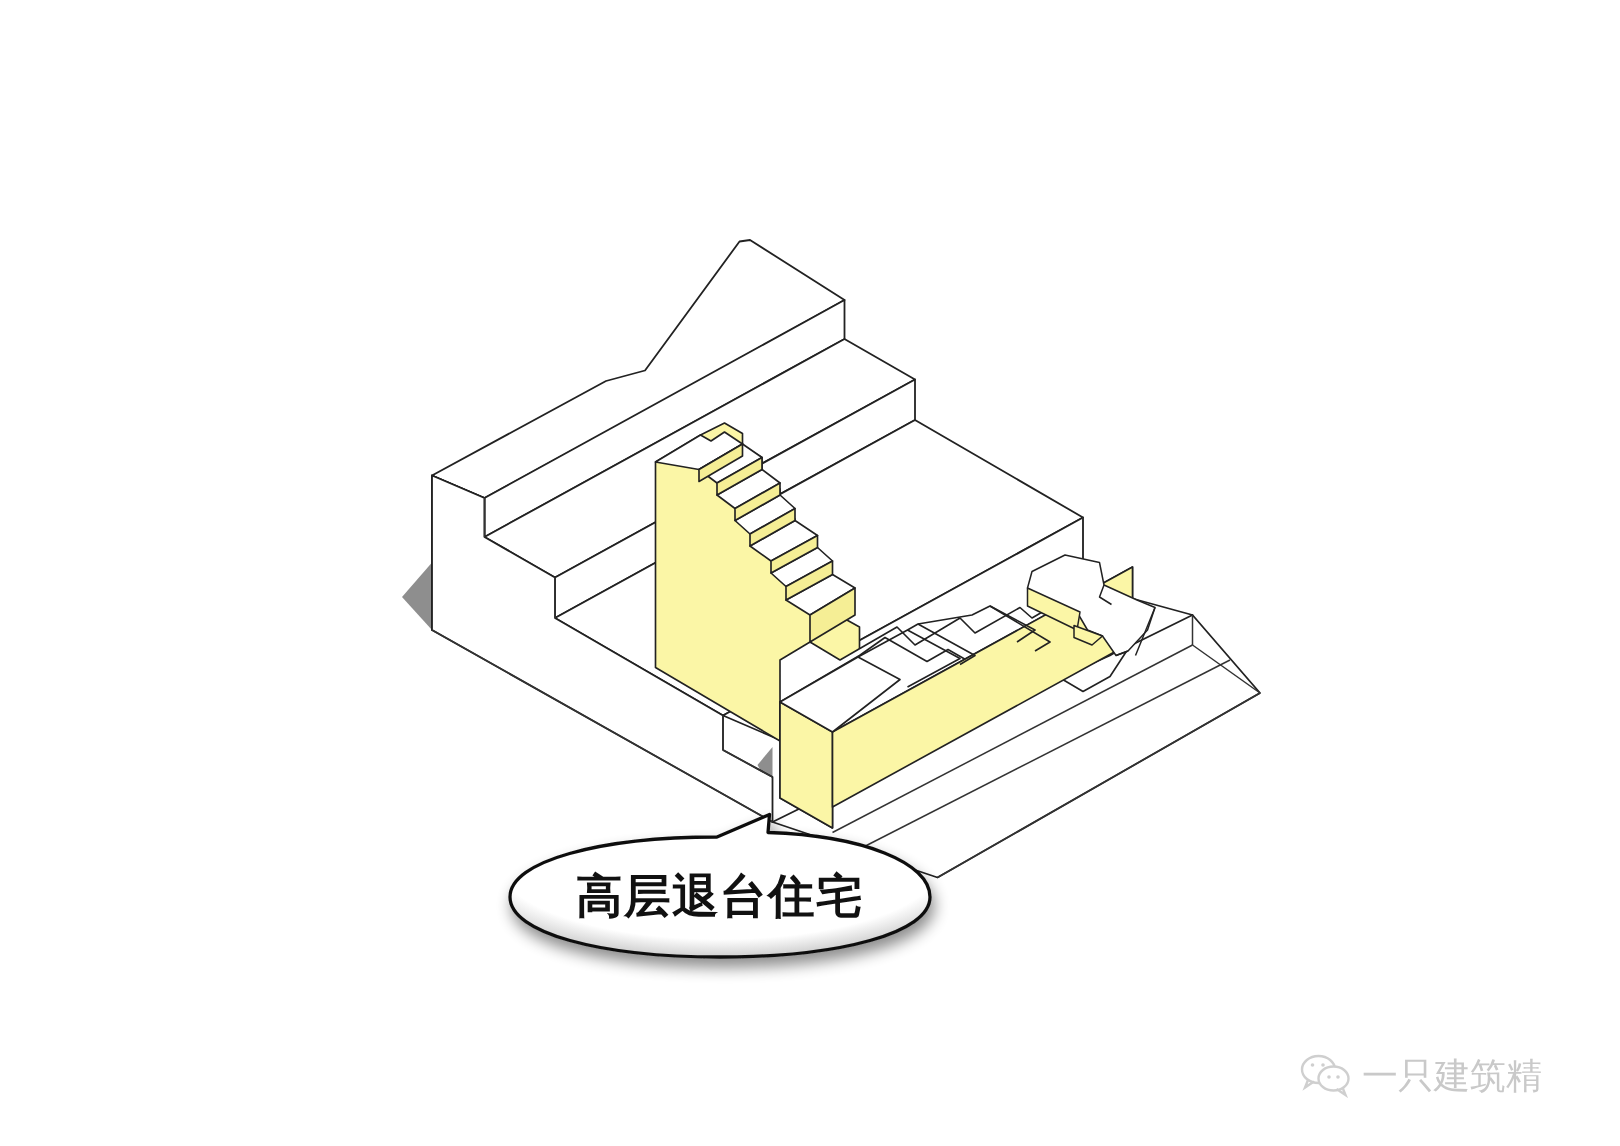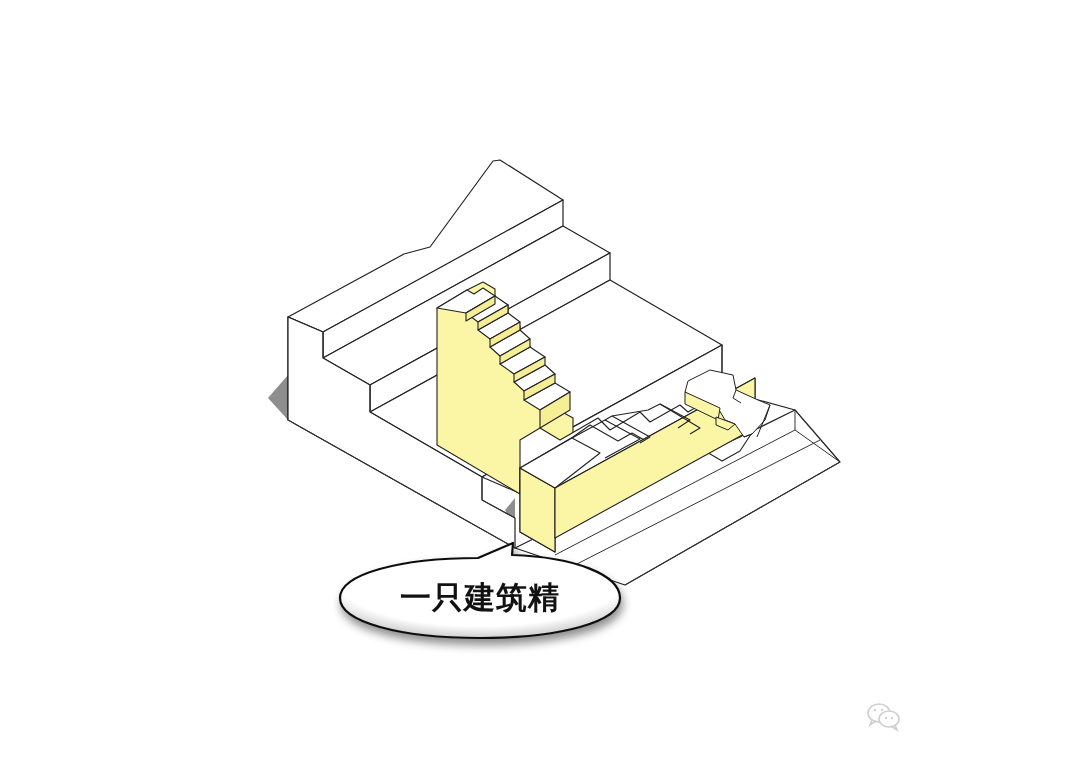--- a/index.html
+++ b/index.html
@@ -130,26 +130,27 @@
   <g filter="url(#bubbleShadow)">
     <path d="M 340 598
              C 340 574, 400 558, 478 558
              L 513 543 L 512 555
              C 575 557, 620 575, 620 598
              C 620 622, 560 638, 480 638
              C 400 638, 340 622, 340 598 Z" fill="url(#bubbleShade)" stroke="#111" stroke-width="2.2" stroke-linejoin="round"></path>
   </g>
 </svg>
 
-<div class="callout-label">一只建筑精</div>
+<div class="callout-label">高层退台住宅</div>
 
 <div class="watermark">
   <svg width="36" height="30" viewBox="0 0 36 30">
     <ellipse cx="13" cy="11" rx="11" ry="9" fill="none" stroke="#cfcfcf" stroke-width="1.6"></ellipse>
     <path d="M6 18 L4 23 L10 19" fill="none" stroke="#cfcfcf" stroke-width="1.6"></path>
     <ellipse cx="23" cy="17" rx="10" ry="8" fill="#ffffff" stroke="#cfcfcf" stroke-width="1.6"></ellipse>
     <path d="M29 23 L31 28 L25 24" fill="none" stroke="#cfcfcf" stroke-width="1.6"></path>
     <circle cx="9" cy="8" r="1.2" fill="#cfcfcf"></circle>
     <circle cx="16" cy="8" r="1.2" fill="#cfcfcf"></circle>
     <circle cx="20" cy="16" r="1.2" fill="#cfcfcf"></circle>
     <circle cx="26" cy="16" r="1.2" fill="#cfcfcf"></circle>
   </svg>
+  <span>一只建筑精</span>
 </div>
 
 </body></html>

